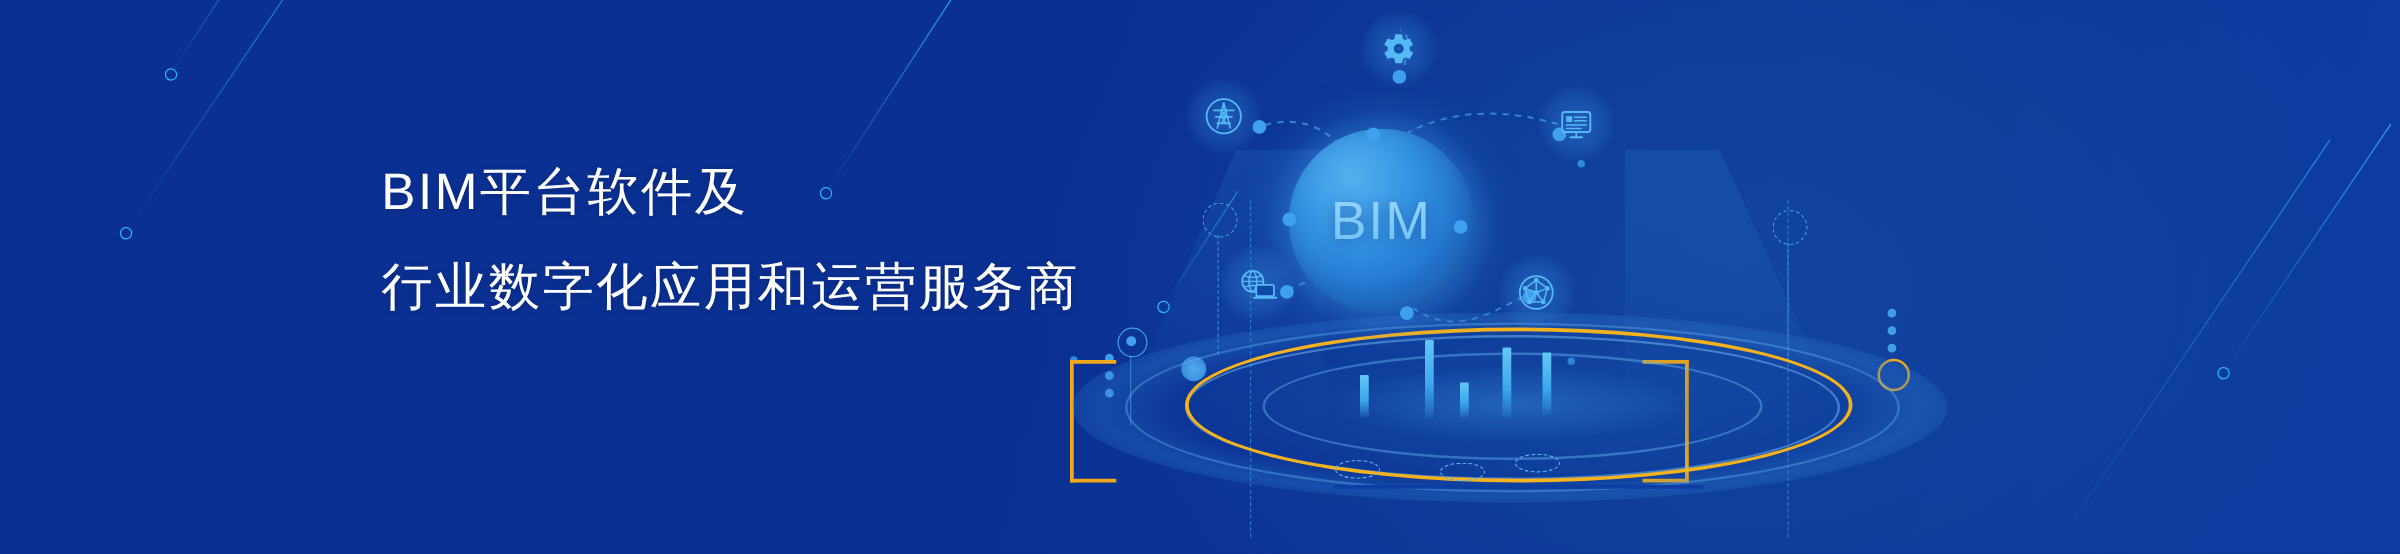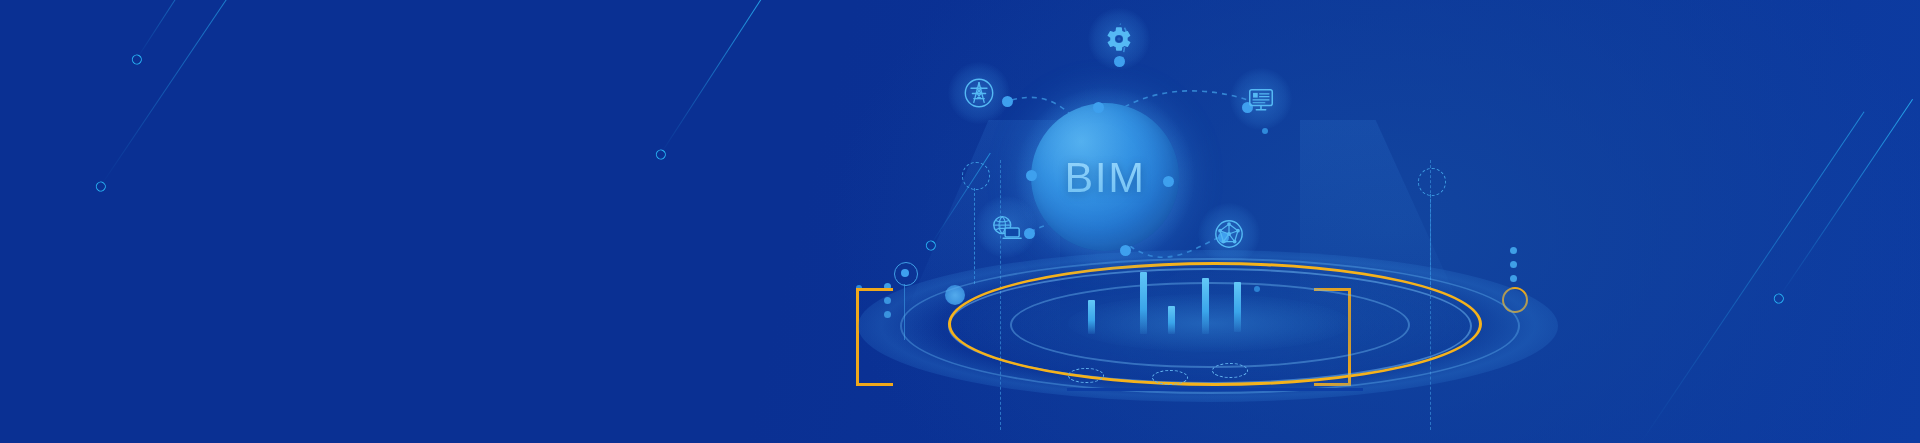--- a/index.html
+++ b/index.html
@@ -140,20 +140,22 @@
   </div>
   <div class="streak" style="left:1640px;top:443px;transform:rotate(-56deg);">
     <div class="ln" style="width:400px;opacity:.75;"></div>
   </div>
   <div class="streak" style="left:930px;top:245px;transform:rotate(-57deg);">
     <div class="ln" style="width:110px;opacity:.8;"></div>
     <div class="dot"></div>
   </div>
 
   <div id="headline">
+    <span class="hl">BIM平台软件及</span>
+    <span class="hl">行业数字化应用和运营服务商</span>
   </div>
 
   <div id="art">
 
     <div class="beam beamL"></div>
     <div class="beam beamR"></div>
 
     <svg id="arcs" viewBox="0 0 780 443">
       <g fill="none" stroke="#3a92dd" stroke-width="1.6" stroke-dasharray="5 5" opacity=".85">
         <path d="M292,62 C296,36 300,30 290,24"></path>

